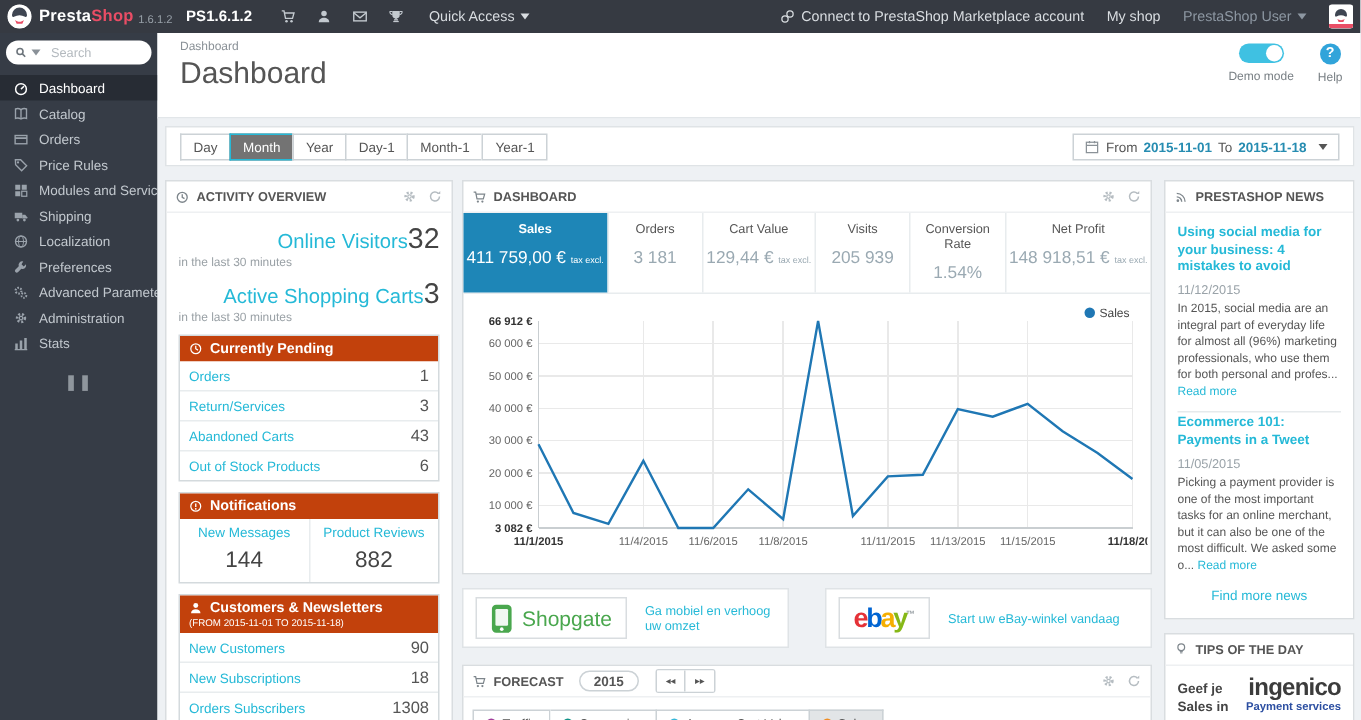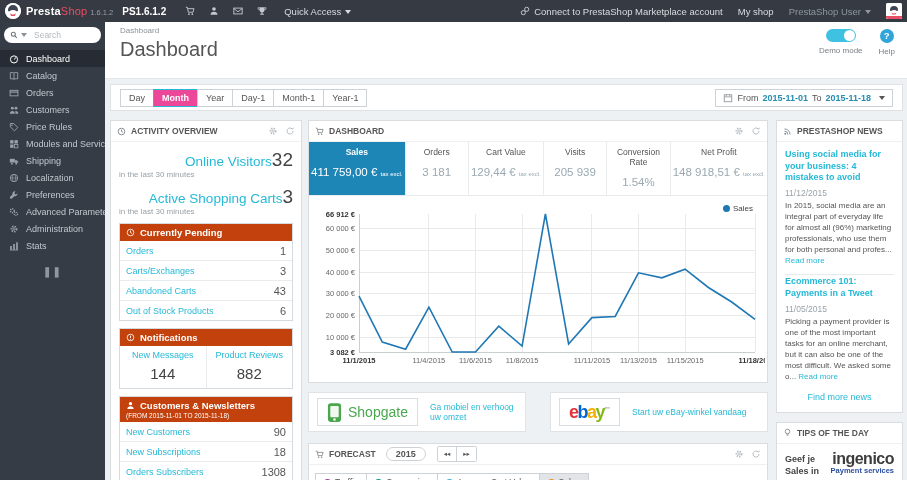--- a/index.html
+++ b/index.html
@@ -8,21 +8,21 @@
   a{text-decoration:none;cursor:pointer}
   svg{display:block}
   .ic{width:10px;height:10px}
   .caret{display:inline-block;width:0;height:0;border-left:3px solid transparent;border-right:3px solid transparent;border-top:4px solid currentColor;margin-left:4px;vertical-align:middle}
 
   
   .topbar{position:absolute;top:0;left:0;right:0;height:22px;background:#363a42;color:#ccd1d6;
           display:flex;align-items:center;font-size:9.5px;z-index:20}
   .logo-circle{width:16px;height:16px;border-radius:50%;background:#fff;margin:0 5px;overflow:hidden;flex:0 0 auto}
   .brand{color:#fff;font-weight:bold;font-size:11px;letter-spacing:.2px}
-  .brand .shop{color:#e94d65;font-weight:normal}
+  .brand .shop{color:#e94d65;font-weight:bold}
   .version{font-size:7.5px;color:#979fa7;margin:3px 9px 0 3px}
   .shopname{color:#fff;font-weight:bold;margin-right:12px;font-size:10px}
   .tb-ic{width:24px;display:flex;justify-content:center;color:#c3c9cf;cursor:pointer}
   .quick{margin-left:10px;color:#d9dde1;cursor:pointer}
   .tb-right{margin-left:auto;display:flex;align-items:center;gap:15px;padding-right:5px}
   .marketplace{color:#d9dde1;display:flex;align-items:center;gap:4px;cursor:pointer}
   .myshop{color:#d9dde1;cursor:pointer}
   .usermenu{color:#8d97a2;cursor:pointer}
   .avatar{width:16px;height:16px;border-radius:2px;background:#fff;overflow:hidden}
 
@@ -47,21 +47,21 @@
   .toggle{width:30px;height:13px;border-radius:8px;background:#3fc1e2;position:relative;margin:0 auto;cursor:pointer}
   .toggle::after{content:"";position:absolute;right:1px;top:1px;width:11px;height:11px;background:#fff;border-radius:50%}
   .ctrl-label{font-size:8px;color:#787f84;margin-top:4px}
   .help-circle{width:14px;height:14px;border-radius:50%;background:#31a4da;color:#fff;font-size:9.5px;font-weight:bold;line-height:14px;margin:0 auto;cursor:pointer}
 
   .toolbar{position:absolute;left:5px;right:4px;top:62px;height:27px;background:#fff;border:1px solid #dfe3e6;
            display:flex;align-items:center;padding:0 9px;box-sizing:border-box}
   .range-group{display:flex}
   .range-btn{font-size:9px;color:#555;background:#fff;border:1px solid #ccd2d6;border-right:0;padding:3px 8px;cursor:pointer;font-family:inherit}
   .range-btn:last-child{border-right:1px solid #ccd2d6}
-  .range-btn.active{background:#ec4899;border-color:#25b9d7;color:#fff;font-weight:bold}
+  .range-btn.active{background:#737373;border-color:#25b9d7;color:#fff;font-weight:normal}
   .date-btn{margin-left:auto;display:flex;gap:4px;align-items:center;border:1px solid #ccd2d6;font-size:9px;color:#555;padding:3px 7px;cursor:pointer;background:#fff}
   .date-btn b{color:#268cb1}
   .date-btn .caret{border-top-color:#555}
 
   .content{position:absolute;left:5px;right:4px;top:98px;bottom:0}
   .col-left{position:absolute;left:0;top:0;width:192px}
   .col-mid{position:absolute;left:198px;top:0;width:460px}
   .col-right{position:absolute;left:666px;top:0;width:127px}
 
   .panel{background:#fff;border:1px solid #d9dde0;margin-bottom:9px;box-sizing:border-box}
@@ -235,29 +235,20 @@
         <line x1="6" y1="2.7" x2="6" y2="10" stroke="currentColor" stroke-width="1.1"></line>
       </svg>
     <span>Catalog</span>
   </div>
   <div class="menu-item">
     <svg class="ic" viewBox="0 0 12 12">
         <rect x="1.3" y="2.8" width="9.4" height="6.6" fill="none" stroke="currentColor" stroke-width="1.1"></rect>
         <line x1="1.3" y1="4.9" x2="10.7" y2="4.9" stroke="currentColor" stroke-width="1.4"></line>
       </svg>
     <span>Orders</span>
-  </div>
-  <div class="menu-item">
-    <svg class="ic" viewBox="0 0 12 12">
-        <circle cx="4" cy="3.8" r="1.7" fill="currentColor"></circle>
-        <circle cx="8.4" cy="3.8" r="1.7" fill="currentColor"></circle>
-        <path d="M1 10.4c0-2 1.4-3.2 3-3.2s3 1.2 3 3.2z" fill="currentColor"></path>
-        <path d="M7.4 7.4c1.8-.5 3.8.8 3.8 3H7.9z" fill="currentColor"></path>
-      </svg>
-    <span>Customers</span>
   </div>
   <div class="menu-item">
     <svg class="ic" viewBox="0 0 12 12">
         <path d="M1.5 1.8h4.2l4.8 4.8-4 4-4.8-4.8z" fill="none" stroke="currentColor" stroke-width="1.1"></path>
         <circle cx="3.6" cy="3.9" r=".9" fill="currentColor"></circle>
       </svg>
     <span>Price Rules</span>
   </div>
   <div class="menu-item">
     <svg class="ic" viewBox="0 0 12 12">
@@ -400,21 +391,21 @@
                     <path d="M6 3.4V6l2 1.2" fill="none" stroke="#fff" stroke-width="1.1"></path>
                   </svg>
               <span>Currently Pending</span>
                 </div>
             </div>
             <div class="trow">
                 <a class="tlabel">Orders</a>
                 <span class="tval">1</span>
               </div>
             <div class="trow">
-                <a class="tlabel">Carts/Exchanges</a>
+                <a class="tlabel">Return/Services</a>
                 <span class="tval">3</span>
               </div>
             <div class="trow">
                 <a class="tlabel">Abandoned Carts</a>
                 <span class="tval">43</span>
               </div>
             <div class="trow">
                 <a class="tlabel">Out of Stock Products</a>
                 <span class="tval">6</span>
               </div>

